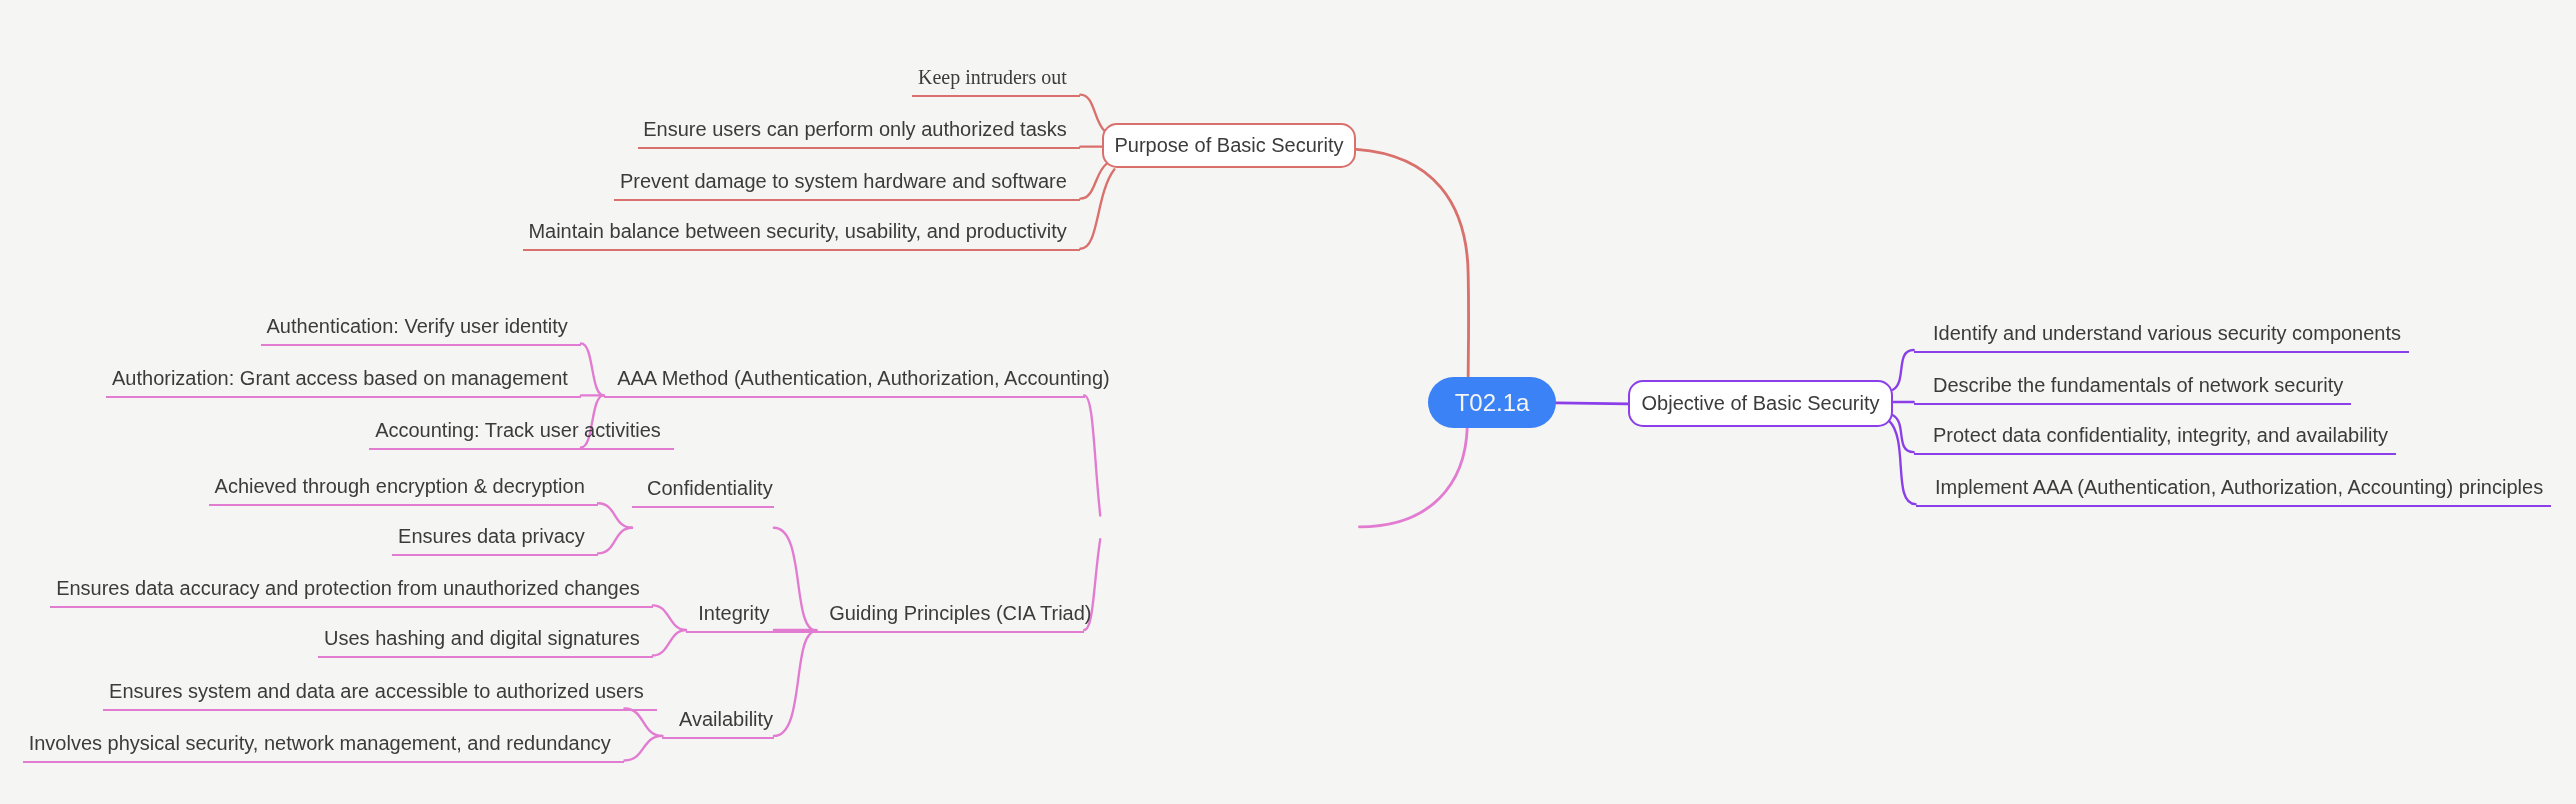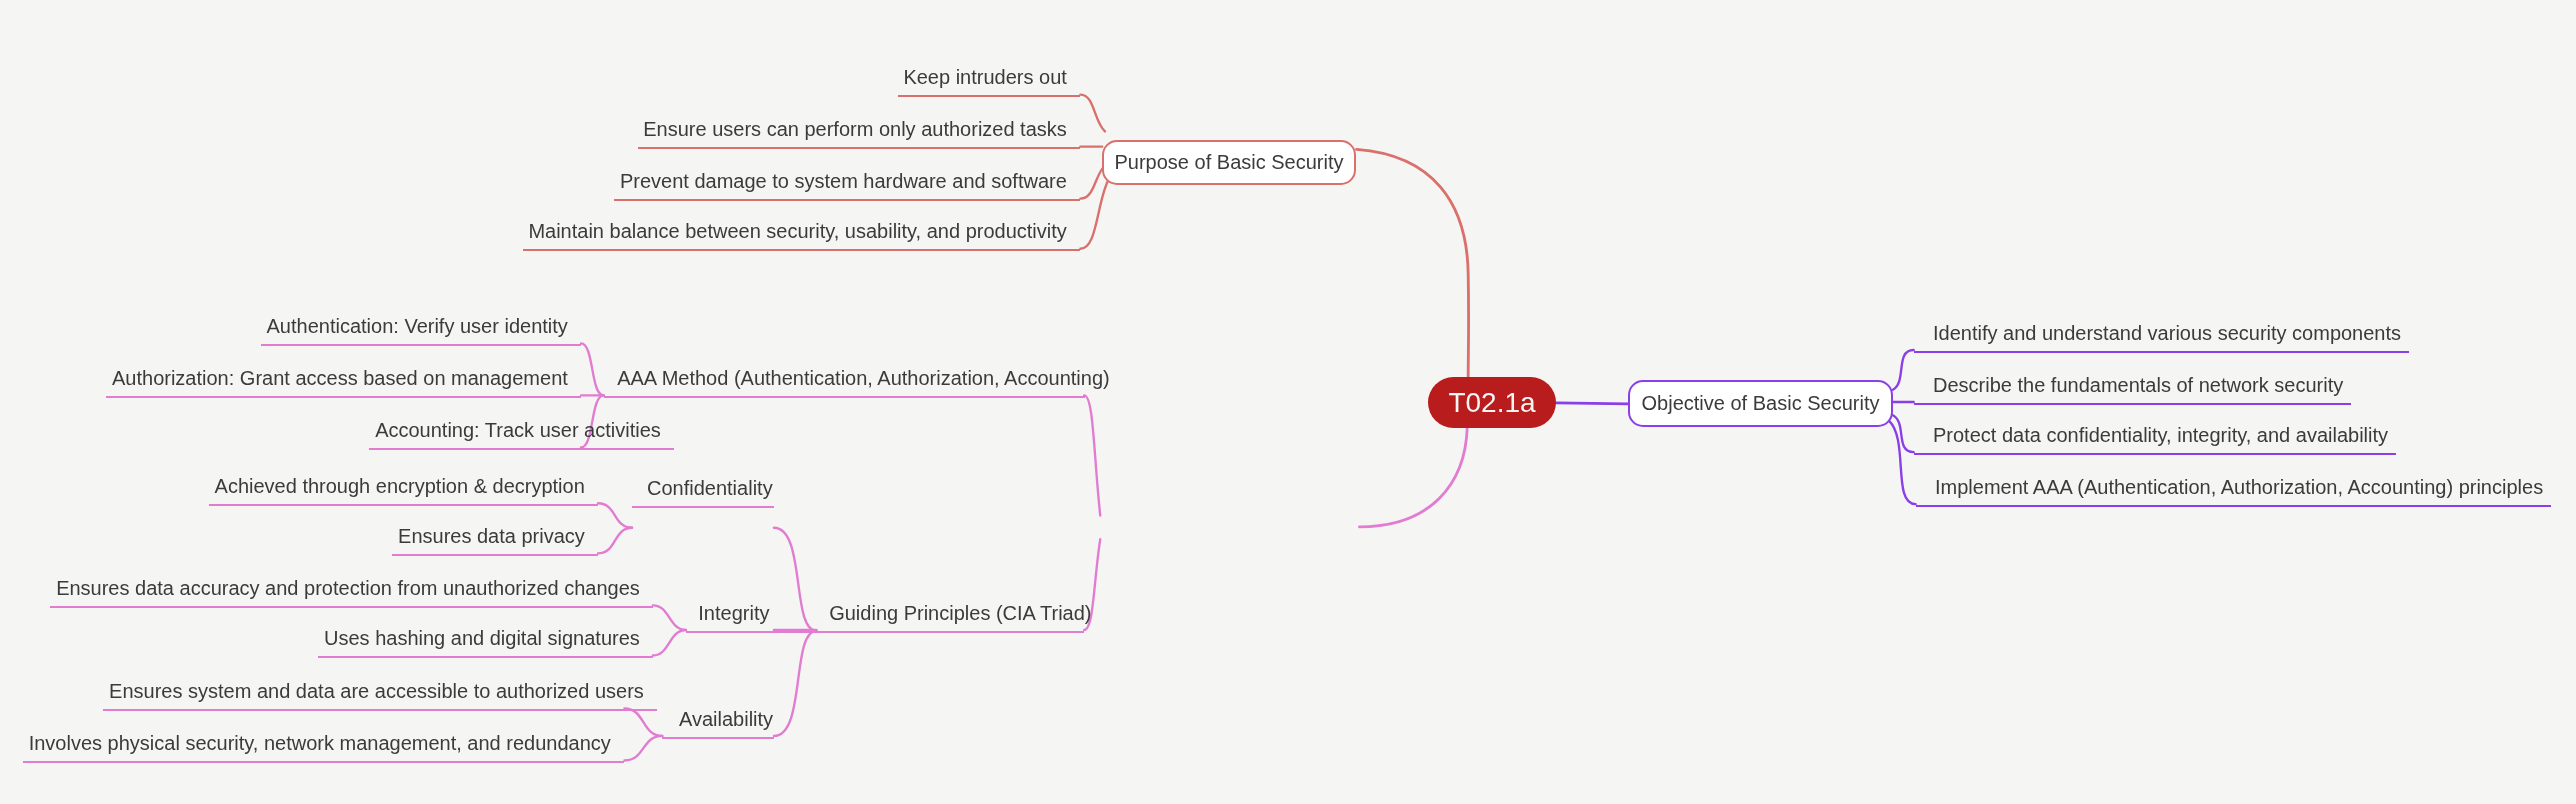--- a/index.html
+++ b/index.html
@@ -24,23 +24,23 @@
   .node{
     position:absolute;box-sizing:border-box;background:#ffffff;
     display:flex;align-items:center;justify-content:center;
     font-size:20px;border:2.8px solid;border-radius:15px;
   }
   .node-red{border-color:#d9706c;}
   .node-pink{border-color:#e27cd1;}
   .node-purple{border-color:#8a3fe8;}
   #root-node{
     position:absolute;box-sizing:border-box;
-    background:#b91c1c;color:#f5f5f5;
+    background:#3b82f6;color:#f5f5f5;
     display:flex;align-items:center;justify-content:center;
-    font-size:28px;border-radius:25.5px;
+    font-size:24px;border-radius:25.5px;
   }
 </style>
 </head>
 <body>
 
 <div id="stage">
 
   <svg id="links" width="2576" height="804" viewBox="0 0 2723 850">
     <g fill="none" stroke-width="2.5" stroke-linecap="round">
 
@@ -69,23 +69,23 @@
       <path d="M 660 749 C 682 749 678 778 700 778" stroke="#e27cd1"></path>
       <path d="M 660 804 C 682 804 678 778 700 778" stroke="#e27cd1"></path>
       <path d="M 818 558 C 852 558 836 667 863 667" stroke="#e27cd1"></path>
       <path d="M 863 666 L 818 666" stroke="#e27cd1"></path>
       <path d="M 818 778 C 852 778 836 667 863 667" stroke="#e27cd1"></path>
     </g>
   </svg>
 
   <div id="root-node" style="left:1428px;top:377px;width:128px;height:51px;">T02.1a</div>
 
-  <div class="node node-red" style="left:1102px;top:140px;width:254px;height:45px;">Purpose of Basic Security</div>
+  <div class="node node-red" style="left:1102px;top:123px;width:254px;height:45px;">Purpose of Basic Security</div>
 
-  <div class="leaf leaf-l c-red" style="right:1496px;top:66px;">Keep intruders out</div>
+  <div class="leaf leaf-l c-red" style="right:1496px;top:66px;font-family:Liberation Serif, serif;">Keep intruders out</div>
   <div class="leaf leaf-l c-red" style="right:1496px;top:118px;">Ensure users can perform only authorized tasks</div>
   <div class="leaf leaf-l c-red" style="right:1496px;top:170px;">Prevent damage to system hardware and software</div>
   <div class="leaf leaf-l c-red" style="right:1496px;top:220px;">Maintain balance between security, usability, and productivity</div>
 
   <div class="node node-purple" style="left:1628px;top:380px;width:265px;height:47px;">Objective of Basic Security</div>
 
   <div class="leaf leaf-r c-purple" style="left:1914px;top:322px;">Identify and understand various security components</div>
   <div class="leaf leaf-r c-purple" style="left:1914px;top:374px;">Describe the fundamentals of network security</div>
   <div class="leaf leaf-r c-purple" style="left:1914px;top:424px;">Protect data confidentiality, integrity, and availability</div>
   <div class="leaf leaf-r c-purple" style="left:1916px;top:476px;">Implement AAA (Authentication, Authorization, Accounting) principles</div>

